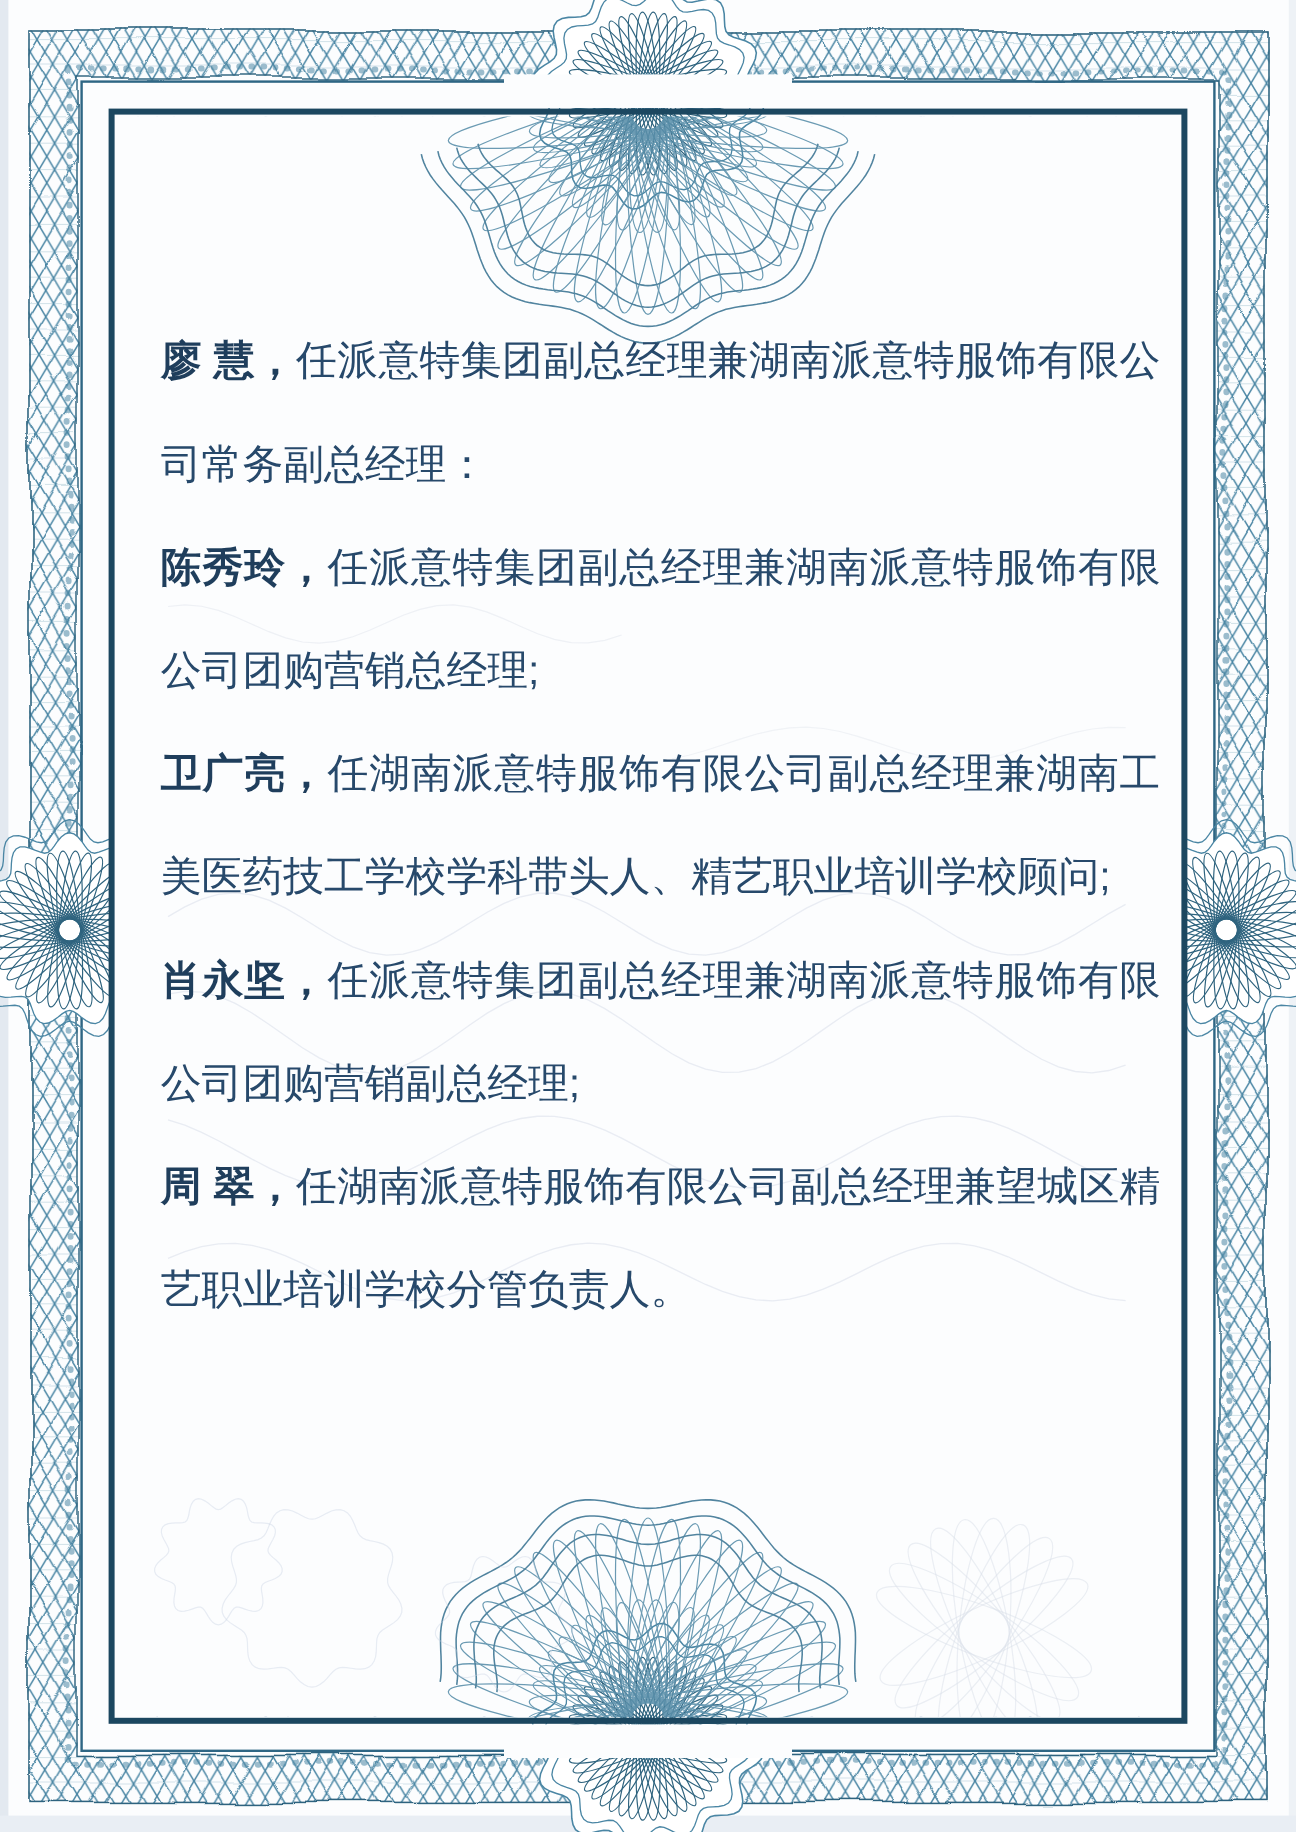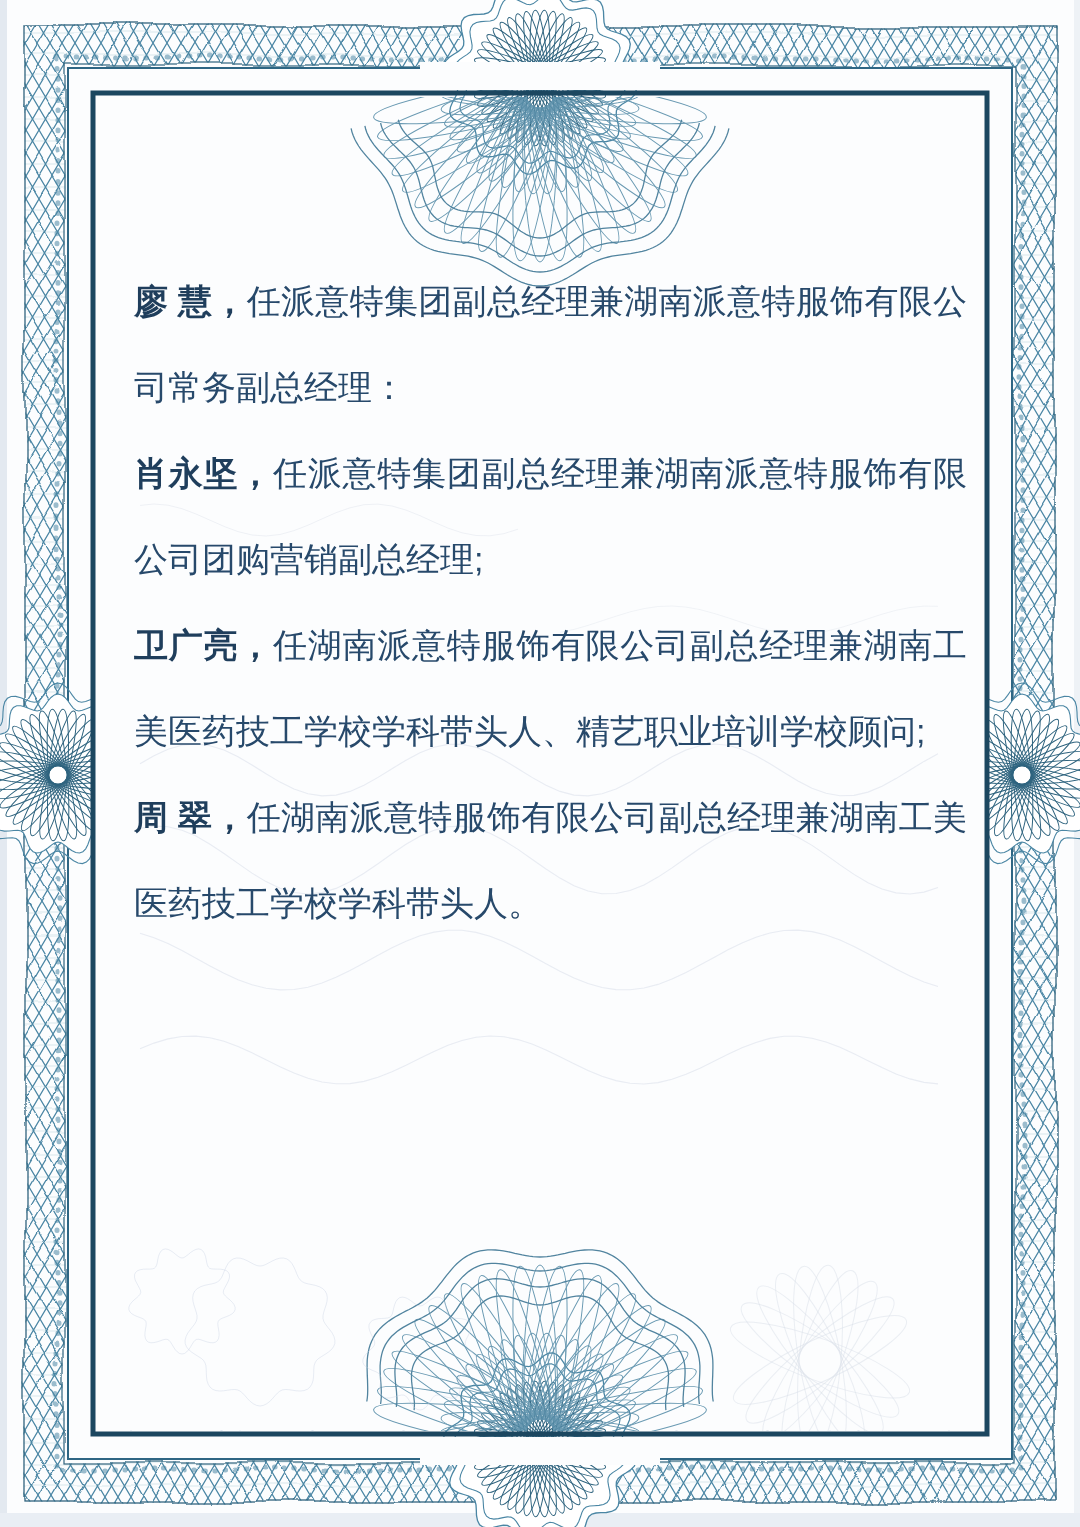--- a/index.html
+++ b/index.html
@@ -321,17 +321,18 @@
         <ellipse cx="820" cy="1360" rx="95" ry="20.9" transform="rotate(275.0 820 1360)" fill="none" stroke="#d9dfe9" stroke-width="1" opacity="0.5"></ellipse>
         <ellipse cx="820" cy="1360" rx="95" ry="20.9" transform="rotate(290.0 820 1360)" fill="none" stroke="#d9dfe9" stroke-width="1" opacity="0.5"></ellipse>
         <ellipse cx="820" cy="1360" rx="95" ry="20.9" transform="rotate(305.0 820 1360)" fill="none" stroke="#d9dfe9" stroke-width="1" opacity="0.5"></ellipse>
         <ellipse cx="820" cy="1360" rx="95" ry="20.9" transform="rotate(320.0 820 1360)" fill="none" stroke="#d9dfe9" stroke-width="1" opacity="0.5"></ellipse>
         <ellipse cx="820" cy="1360" rx="95" ry="20.9" transform="rotate(335.0 820 1360)" fill="none" stroke="#d9dfe9" stroke-width="1" opacity="0.5"></ellipse>
       </g>
     </svg>
 
   <div class="text-block">
     <p><span class="name">廖 慧</span><span class="sep">，</span><span>任派意特集团副总经理兼湖南派意特服饰有限公司常务副总经理：</span></p>
+    <p><span class="name">陈秀玲</span><span class="sep">，</span><span>任派意特集团副总经理兼湖南派意特服饰有限公司团购营销总经理;</span></p>
+    <p><span class="name">卫广亮</span><span class="sep">，</span><span>任湖南派意特服饰有限公司副总经理兼湖南工美医药技工学校学科带头人、精艺职业培训学校顾问;</span></p>
     <p><span class="name">肖永坚</span><span class="sep">，</span><span>任派意特集团副总经理兼湖南派意特服饰有限公司团购营销副总经理;</span></p>
-    <p><span class="name">卫广亮</span><span class="sep">，</span><span>任湖南派意特服饰有限公司副总经理兼湖南工美医药技工学校学科带头人、精艺职业培训学校顾问;</span></p>
-    <p><span class="name">周 翠</span><span class="sep">，</span><span>任湖南派意特服饰有限公司副总经理兼湖南工美医药技工学校学科带头人。</span></p>
+    <p><span class="name">周 翠</span><span class="sep">，</span><span>任湖南派意特服饰有限公司副总经理兼望城区精艺职业培训学校分管负责人。</span></p>
   </div>
 </div>
 
 </body></html>

